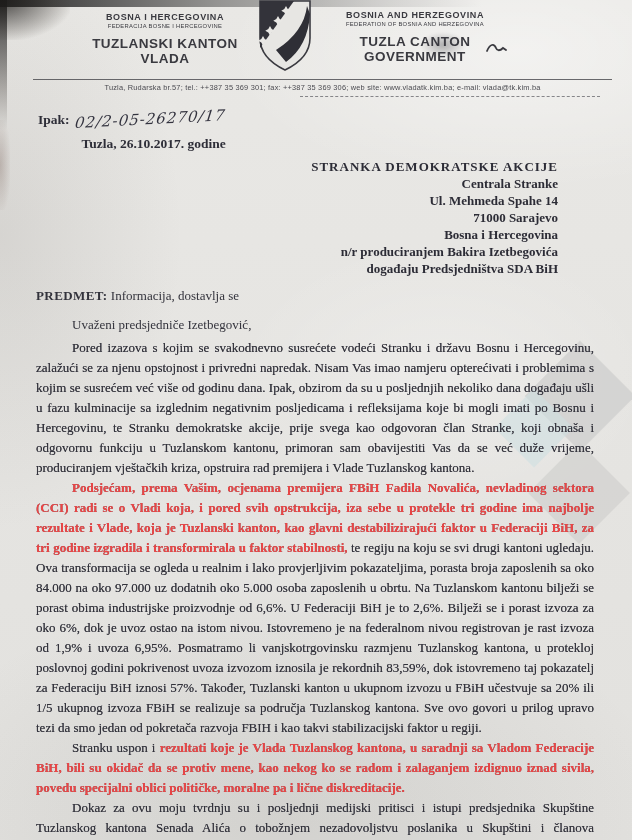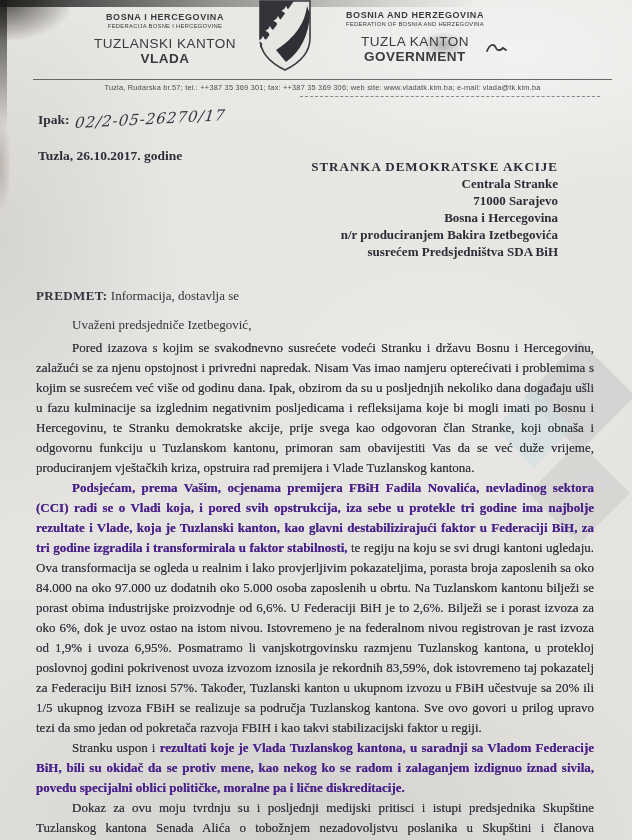--- a/index.html
+++ b/index.html
@@ -34,46 +34,46 @@
   .wm1 { left:541px; top:357px; width:78px; height:78px; background:#d0d0ce; opacity:.8; }
   .wm2 { left:543px; top:457px; width:72px; height:72px; background:#d1d1cf; opacity:.75; }
   .wm-blue { left:506px; top:400px; width:56px; height:56px; background:#cfdfe1; opacity:.6; }
 
   
   .lh { font-family:"Liberation Sans", sans-serif; text-align:center; color:#3a3a40; }
   .lh-left  { left:58px;  top:12px; width:214px; }
   .lh-right { left:326px; top:10px; width:178px; }
   .lh .l1 { font-size:9px;  font-weight:700; letter-spacing:.6px; }
   .lh .l2 { font-size:5.8px; letter-spacing:.3px; margin-top:1px; }
-  .lh .l3 { font-size:13.5px; font-weight:400; letter-spacing:.5px; margin-top:7px; }
+  .lh .l3 { font-size:13.5px; font-weight:700; letter-spacing:.5px; margin-top:7px; }
   .lh .l4 { font-size:13.5px; font-weight:700; letter-spacing:.5px; }
   .emblem { left:256px; top:0; }
   .squiggle { left:486px; top:40px; }
 
   .contact-bar { left:33px; right:20px; top:79px; border-top:1.6px solid rgba(70,70,75,.8); padding-top:3px;
     font-family:"Liberation Sans", sans-serif; font-size:7.4px; color:#4a4a50; text-align:center; letter-spacing:.2px; }
   .contact-dash { left:300px; right:32px; top:96px; border-top:1px dashed rgba(90,90,95,.7); }
 
   .meta-block { left:38px; top:110px; font-size:13.5px; font-weight:700; color:#2e2e38; }
   .handwritten { display:inline-block; font-family:"DejaVu Serif", serif; font-style:italic; font-weight:400;
     font-size:15px; letter-spacing:1px; color:#33333f; transform:rotate(-3deg) skewX(-10deg); margin-left:2px; }
-  .date-line { margin-top:20px; }
+  .date-line { margin-top:8px;text-align:right; }
 
   .recipient { right:74px; top:158px; text-align:right; font-size:13px; font-weight:700;
     line-height:17px; color:#2c2c36;margin-left:31px; }
   .recipient .r1 { letter-spacing:1px; }
 
   .letter { left:36px; right:38px; top:288px; }
   .subject { font-size:13px; }
   .subject .lbl { font-weight:700; letter-spacing:.4px; }
   .salutation { margin-top:13px; margin-left:36px; font-size:13px; }
   .body-paras { margin-top:5px; }
   .para { font-size:13px; line-height:20px; text-align:justify; text-indent:36px;
     text-shadow:0 0 .4px rgba(50,50,60,.75); }
-  .para .b { font-weight:700; color:#4c1d95; }
+  .para .b { font-weight:700; color:#ef4444; }
 </style>
 </head>
 <body>
 
 <div class="abs diamond wm1"></div>
 <div class="abs diamond wm2"></div>
 <div class="abs diamond wm-blue"></div>
 <div class="abs edge-top"></div>
 <div class="abs edge-left"></div>
 <div class="abs corner-blot"></div>
@@ -97,21 +97,21 @@
       <path d="M14,26 l1.7,3 3,1.7 -3,1.7 -1.7,3 -1.7,-3 -3,-1.7 3,-1.7 Z"></path>
       <path d="M7,36 l1.7,3 3,1.7 -3,1.7 -1.7,3 -1.7,-3 -3,-1.7 3,-1.7 Z"></path>
     </g>
     <path d="M51,6 Q48,32 20,50 L30,62 Q52,46 54,14 Z" fill="#2f2f36"></path>
   </svg>
 </div>
 
 <div class="abs lh lh-right">
   <div class="l1">BOSNIA AND HERZEGOVINA</div>
   <div class="l2">FEDERATION OF BOSNIA AND HERZEGOVINA</div>
-  <div class="l3">TUZLA KANTON</div>
+  <div class="l3">TUZLA CANTON</div>
   <div class="l4">GOVERNMENT</div>
 </div>
 
 <div class="abs squiggle">
   <svg width="22" height="12" viewBox="0 0 22 12">
     <path d="M1,9 C4,2 8,1 10,6 C11,9 14,9 17,6 L20,8" fill="none" stroke="#3a3a40" stroke-width="1.8" stroke-linecap="round"></path>
   </svg>
 </div>
 
 <div class="abs contact-bar">Tuzla, Rudarska br.57; tel.: ++387 35 369 301; fax: ++387 35 369 306; web site: www.vladatk.kim.ba; e-mail: vlada@tk.kim.ba</div>
@@ -121,24 +121,25 @@
   <div>
     <span>Ipak:</span>
     <span class="handwritten">02/2-05-26270/17</span>
   </div>
   <div class="date-line">Tuzla, 26.10.2017. godine</div>
 </div>
 
 <div class="abs recipient">
   <div class="r1">STRANKA DEMOKRATSKE AKCIJE</div>
   <div>Centrala Stranke</div>
+  <div>Ul. Mehmeda Spahe 14</div>
   <div>71000 Sarajevo</div>
   <div>Bosna i Hercegovina</div>
   <div>n/r produciranjem Bakira Izetbegovića</div>
-  <div>susrećem Predsjedništva SDA BiH</div>
+  <div>događaju Predsjedništva SDA BiH</div>
 </div>
 
 <div class="abs letter">
   <div class="subject">
     <span class="lbl">PREDMET:</span><span> Informacija, dostavlja se</span>
   </div>
   <div class="salutation">Uvaženi predsjedniče Izetbegović,</div>
   <div class="body-paras">
       <p class="para"><span>Pored izazova s kojim se svakodnevno susrećete vodeći Stranku i državu Bosnu i Hercegovinu, zalažući se za njenu opstojnost i privredni napredak. Nisam Vas imao namjeru opterećivati i problemima s kojim se susrećem već više od godinu dana. Ipak, obzirom da su u posljednjih nekoliko dana događaju ušli u fazu kulminacije sa izglednim negativnim posljedicama i refleksijama koje bi mogli imati po Bosnu i Hercegovinu, te Stranku demokratske akcije, prije svega kao odgovoran član Stranke, koji obnaša i odgovornu funkciju u Tuzlanskom kantonu, primoran sam obavijestiti Vas da se već duže vrijeme, produciranjem vještačkih kriza, opstruira rad premijera i Vlade Tuzlanskog kantona.</span></p>
       <p class="para"><span class="b">Podsjećam, prema Vašim, ocjenama premijera FBiH Fadila Novalića, nevladinog sektora (CCI) radi se o Vladi koja, i pored svih opstrukcija, iza sebe u protekle tri godine ima najbolje rezultate i Vlade, koja je Tuzlanski kanton, kao glavni destabilizirajući faktor u Federaciji BiH, za tri godine izgradila i transformirala u faktor stabilnosti,</span><span> te regiju na koju se svi drugi kantoni ugledaju. Ova transformacija se ogleda u realnim i lako provjerljivim pokazateljima, porasta broja zaposlenih sa oko 84.000 na oko 97.000 uz dodatnih oko 5.000 osoba zaposlenih u obrtu. Na Tuzlanskom kantonu bilježi se porast obima industrijske proizvodnje od 6,6%. U Federaciji BiH je to 2,6%. Bilježi se i porast izvoza za oko 6%, dok je uvoz ostao na istom nivou. Istovremeno je na federalnom nivou registrovan je rast izvoza od 1,9% i uvoza 6,95%. Posmatramo li vanjskotrgovinsku razmjenu Tuzlanskog kantona, u protekloj poslovnoj godini pokrivenost uvoza izvozom iznosila je rekordnih 83,59%, dok istovremeno taj pokazatelj za Federaciju BiH iznosi 57%. Također, Tuzlanski kanton u ukupnom izvozu u FBiH učestvuje sa 20% ili 1/5 ukupnog izvoza FBiH se realizuje sa područja Tuzlanskog kantona. Sve ovo govori u prilog upravo tezi da smo jedan od pokretača razvoja FBIH i kao takvi stabilizacijski faktor u regiji.</span></p>

